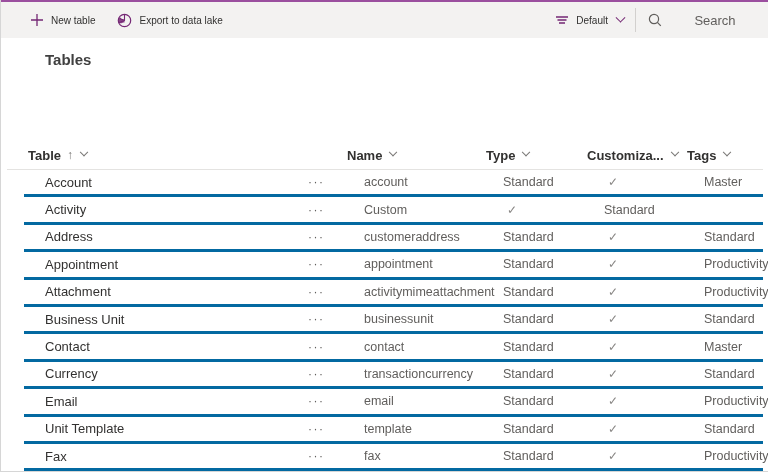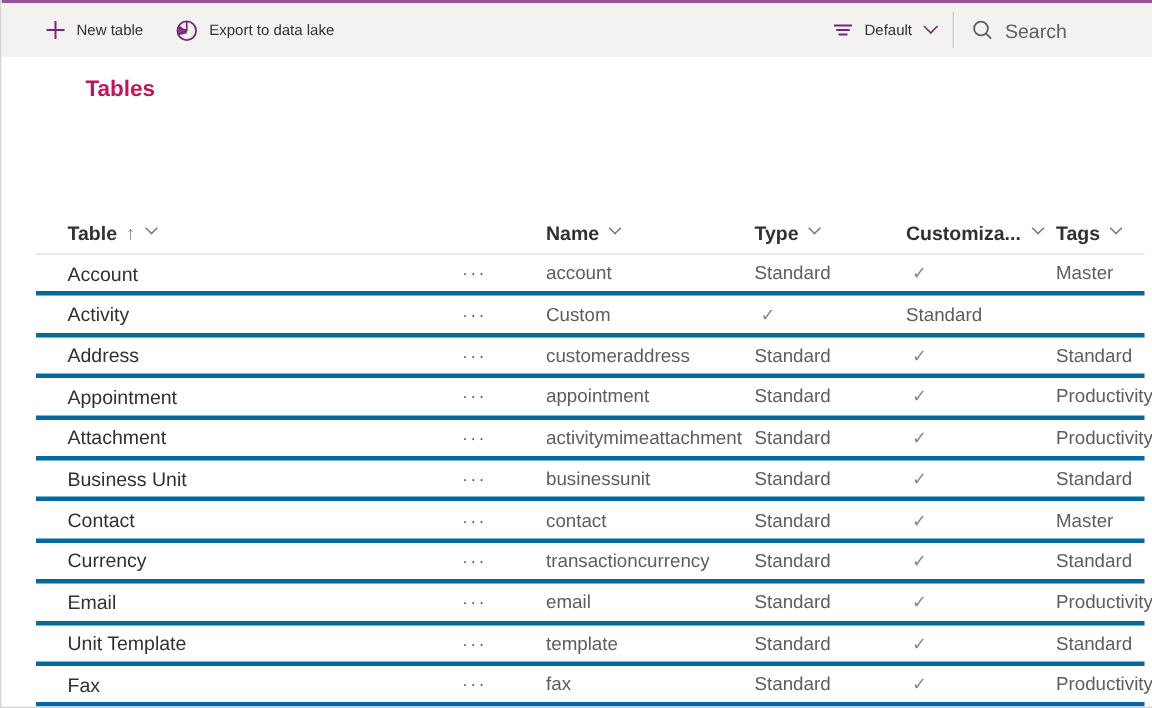--- a/index.html
+++ b/index.html
@@ -26,27 +26,27 @@
     transform:rotate(45deg) translate(-2px,-2px); display:inline-block; margin-left:2px;
   }
   .chev.gray { border-color:#797775; width:6px; height:6px; }
   .tb-right { margin-left:auto; display:flex; align-items:center; height:100%; }
   .tb-divider { width:1px; height:24px; background:#d2d0ce; }
   .search-box {
     display:flex; align-items:center; gap:8px; height:100%; width:132px; padding-left:12px;
   }
   .search-box input {
     border:none; background:transparent; outline:none; font-size:13px;
-    color:#701a75; width:90px; font-family:"Liberation Sans", sans-serif;
+    color:#701a75; width:90px; font-family:"Liberation Sans", sans-serif;text-align:center;
   }
   .search-box input::placeholder { color:#605e5c; }
   .content { position:absolute; top:38px; left:0; right:0; bottom:0; background:#fff; }
-  .page-title { position:absolute; top:13px; left:56px; font-size:15px; font-weight:700; color:#be185d;text-align:right; }
+  .page-title { position:absolute; top:13px; left:44px; font-size:15px; font-weight:700; color:#404040;text-align:right; }
   .grid-header {
-    position:absolute; top:103px; left:23px; right:5px; height:29px;
+    position:absolute; top:103px; left:6px; right:5px; height:29px;
     border-bottom:1px solid #e4e3e1;
     display:grid; grid-template-columns:21px 319px 139px 101px 100px 60px;
     align-items:center; font-size:13px; font-weight:700; color:#323130;
   }
   .hdr-cell { display:flex; align-items:center; gap:6px; cursor:pointer; }
   .sort-arrow { color:#797775; font-weight:400; font-size:12px; }
   .rows { position:absolute; top:132px; left:23px; right:5px; }
   .row {
     height:27.4px; border-bottom:3px solid #0369a1;
     display:grid; grid-template-columns:21px 263px 56px 139px 101px 100px 60px;

